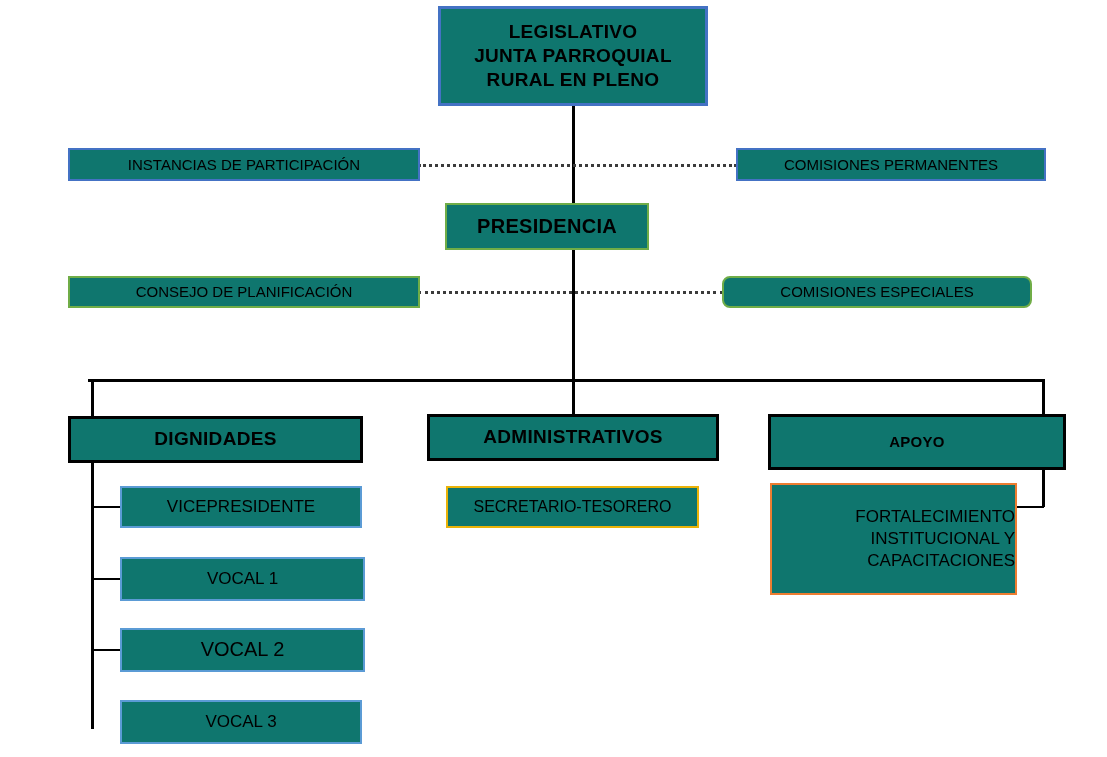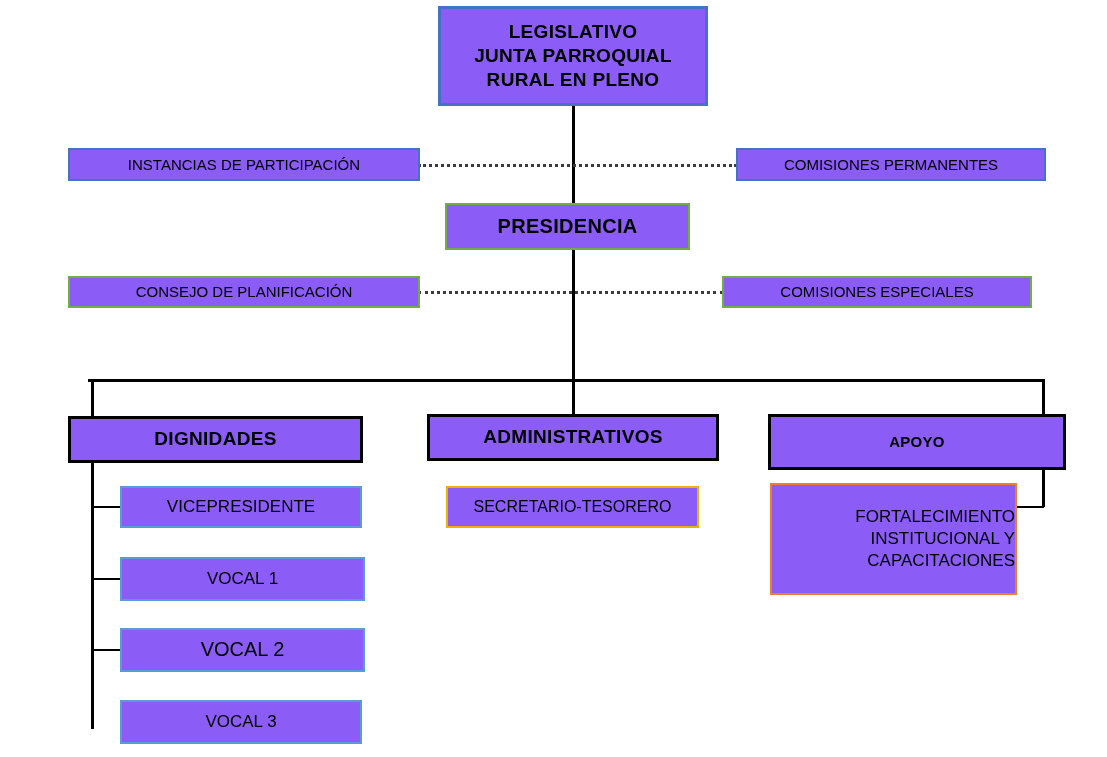--- a/index.html
+++ b/index.html
@@ -13,21 +13,21 @@
   #chart-canvas {
     position: relative;
     width: 1107px;
     height: 757px;
     background: #ffffff;
     overflow: hidden;
   }
   .node {
     position: absolute;
     box-sizing: border-box;
-    background: #8b5cf6;
+    background: #0f766e;
     display: flex;
     align-items: center;
     justify-content: center;
     text-align: center;
     color: #000000;
     z-index: 5;
   }
   .node .label {
     display: block;
     width: 100%;
@@ -98,29 +98,29 @@
   </div>
 
   <div class="node n-blue-dark-thin normal" style="left:68px; top:148px; width:352px; height:33px; font-size:15px;">
     <span class="label">INSTANCIAS DE PARTICIPACIÓN</span>
   </div>
 
   <div class="node n-blue-dark-thin normal" style="left:736px; top:148px; width:310px; height:33px; font-size:15px;">
     <span class="label">COMISIONES PERMANENTES</span>
   </div>
 
-  <div class="node n-green bold" style="left:445px; top:203px; width:245px; height:47px; font-size:20px; letter-spacing:0.3px;align-items:center;">
+  <div class="node n-green bold" style="left:445px; top:203px; width:204px; height:47px; font-size:20px; letter-spacing:0.3px;align-items:center;">
     <span class="label">PRESIDENCIA</span>
   </div>
 
   <div class="node n-green normal" style="left:68px; top:276px; width:352px; height:32px; font-size:15px;">
     <span class="label">CONSEJO DE PLANIFICACIÓN</span>
   </div>
 
-  <div class="node n-green normal" style="left:722px; top:276px; width:310px; height:32px; font-size:15px;">
+  <div class="node n-green normal" style="left:722px; top:276px; width:310px; height:32px; font-size:15px;border-radius:8px;">
     <span class="label">COMISIONES ESPECIALES</span>
   </div>
 
   <div class="node n-black bold" style="left:68px; top:416px; width:295px; height:47px; font-size:19px; letter-spacing:0.3px;">
     <span class="label">DIGNIDADES</span>
   </div>
 
   <div class="node n-black bold" style="left:427px; top:414px; width:292px; height:47px; font-size:19px; letter-spacing:0.3px;">
     <span class="label">ADMINISTRATIVOS</span>
   </div>

